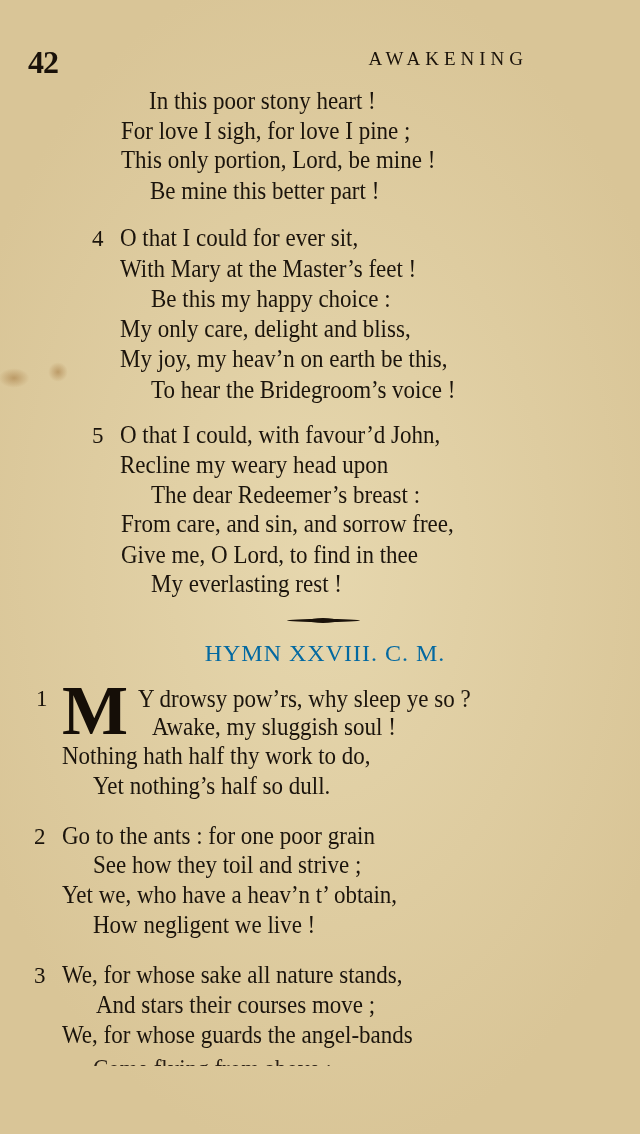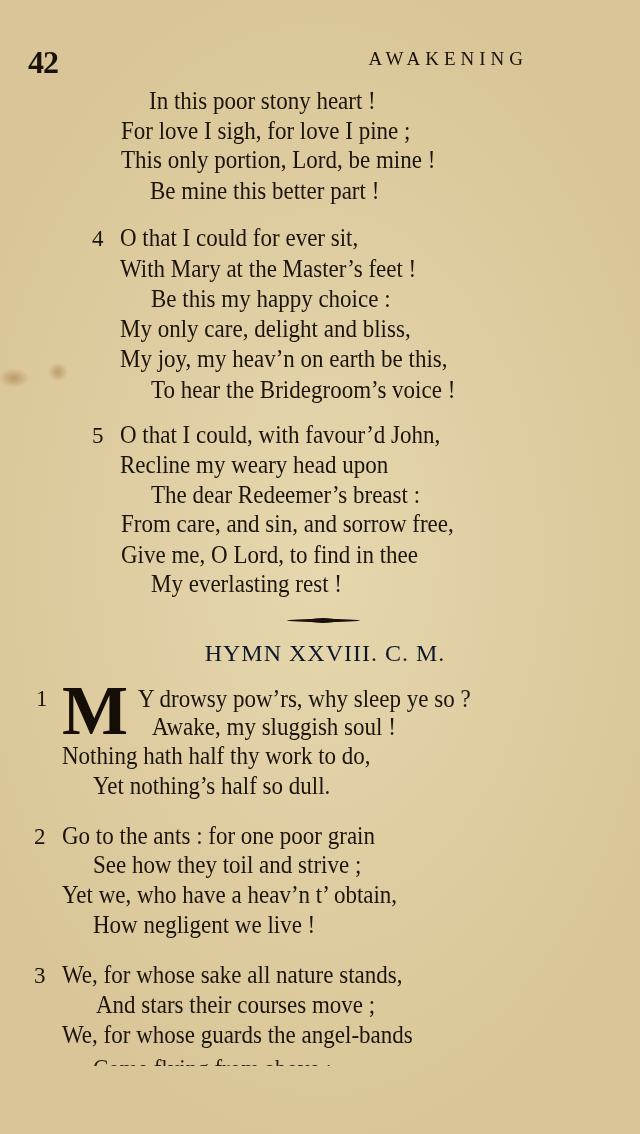--- a/index.html
+++ b/index.html
@@ -82,21 +82,21 @@
     .hymn-title {
       position: absolute;
       left: 0;
       width: 640px;
       top: 640px;
       text-align: center;
       font-size: 24px;
       letter-spacing: 1px;
       padding-left: 10px;
       box-sizing: border-box;
-      color: #0f172a;
+      color: #0369a1;
     }
     .drop-cap {
       position: absolute;
       left: 62px;
       top: 676px;
       font-size: 70px;
       line-height: 70px;
       font-weight: bold;
       color: #150e07;
     }

